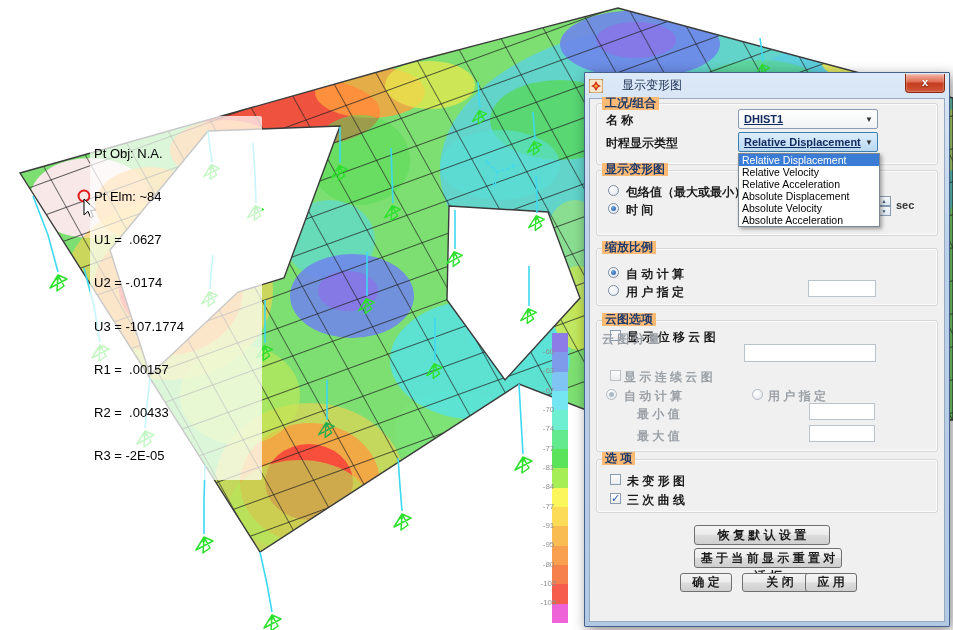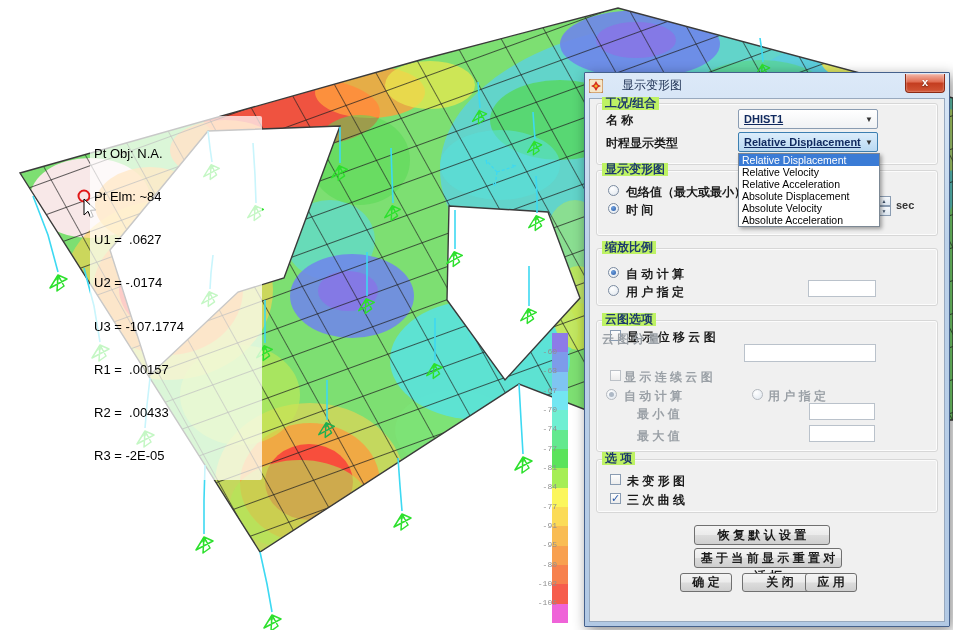--- a/index.html
+++ b/index.html
@@ -14,22 +14,22 @@
     position:absolute;left:90px;top:116px;width:164px;
     background:rgba(255,255,255,.72);border-radius:2px;
     padding:2px 4px;color:#000;font-size:13px;line-height:14.4px;
     font-family:"Liberation Sans",sans-serif;white-space:pre;
   }
   
   .legend{position:absolute;left:520px;top:333px;width:50px;height:292px;}
   .legend .bar{position:absolute;left:32px;top:0;width:16px;height:290px;}
   .legend .swatch{width:16px;height:19.33px;}
   .legend .lab{
-    position:absolute;left:8px;width:29px;text-align:right;
-    font-size:8px;color:#8f8f8f;font-family:Liberation Mono, monospace;
+    position:absolute;left:14px;width:29px;text-align:center;
+    font-size:8px;color:#8f8f8f;font-family:Liberation Sans, sans-serif;
   }
   
   .dialog{
     position:absolute;left:584px;top:72px;width:364px;height:553px;
     background:linear-gradient(180deg,#dce9f8 0%,#bdd2ea 30%,#b2c9e4 100%);
     border:1px solid #45618c;border-radius:1px;
     box-shadow:3px 4px 14px rgba(0,0,0,.45);
   }
   .dlg-title{position:absolute;left:4px;top:3px;right:46px;height:19px;
     display:flex;align-items:center;gap:19px;}
@@ -43,21 +43,21 @@
     text-shadow:0 1px 2px rgba(0,0,0,.5);box-shadow:inset 0 0 2px rgba(255,255,255,.7);
     cursor:default;
   }
   .dlg-body{
     position:absolute;left:4px;top:25px;width:354px;height:522px;
     background:#f0f0f0;border:1px solid #98a9be;
   }
   .grp{position:absolute;border:1px solid #d7d7d7;border-radius:3px;
     box-shadow:inset 0 0 0 1px #fcfcfc;}
   .grp-label{position:absolute;font-size:12px;font-weight:bold;color:#1d3a6d;
-    background:#bef264;padding:0 3px;line-height:13px;}
+    background:#fdba74;padding:0 3px;line-height:13px;}
   .lbl{position:absolute;font-size:12px;font-weight:bold;color:#1b1b1b;white-space:nowrap;}
   .lbl.dis{color:#9aa0a6;}
   
   .combo{
     position:absolute;height:20px;border:1px solid #8a9cb2;border-radius:2px;
     background:linear-gradient(180deg,#ffffff,#f0f2f4);
     font-size:11px;font-weight:bold;color:#10295e;
     display:flex;align-items:center;padding-left:5px;box-sizing:border-box;text-decoration:underline;
   }
   .combo .arrow{position:absolute;right:4px;top:5px;font-size:8px;color:#333;}

